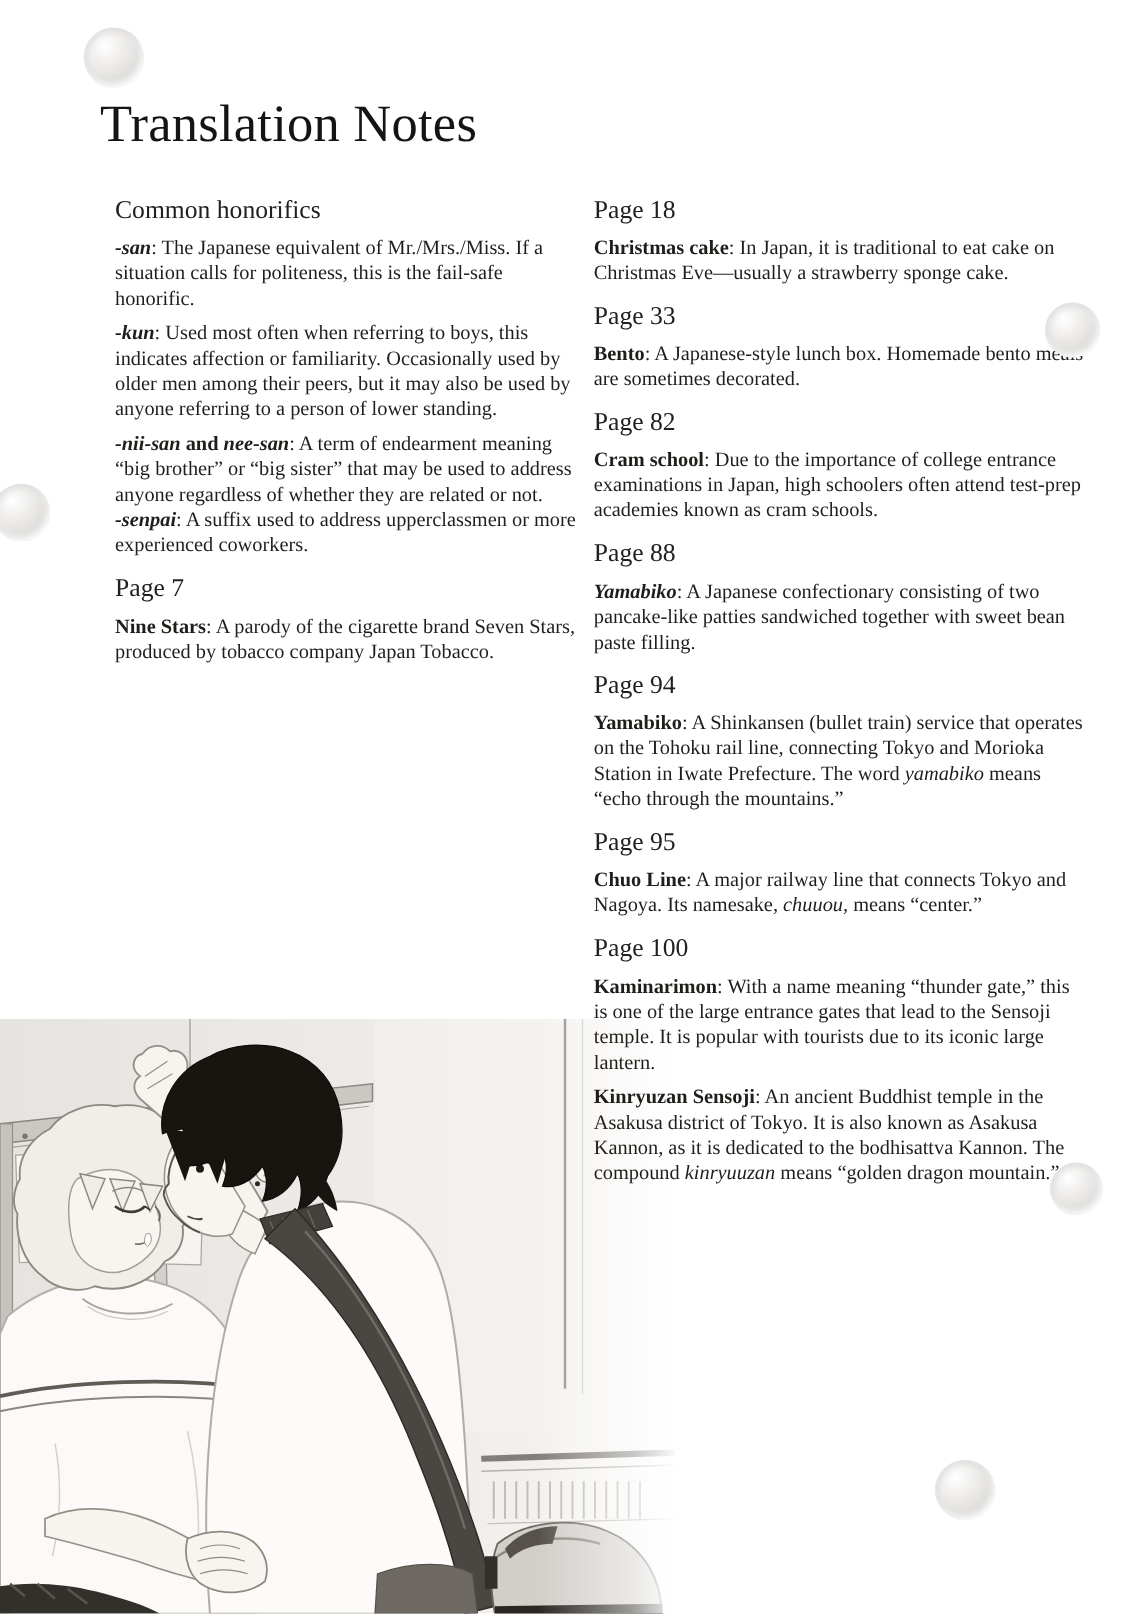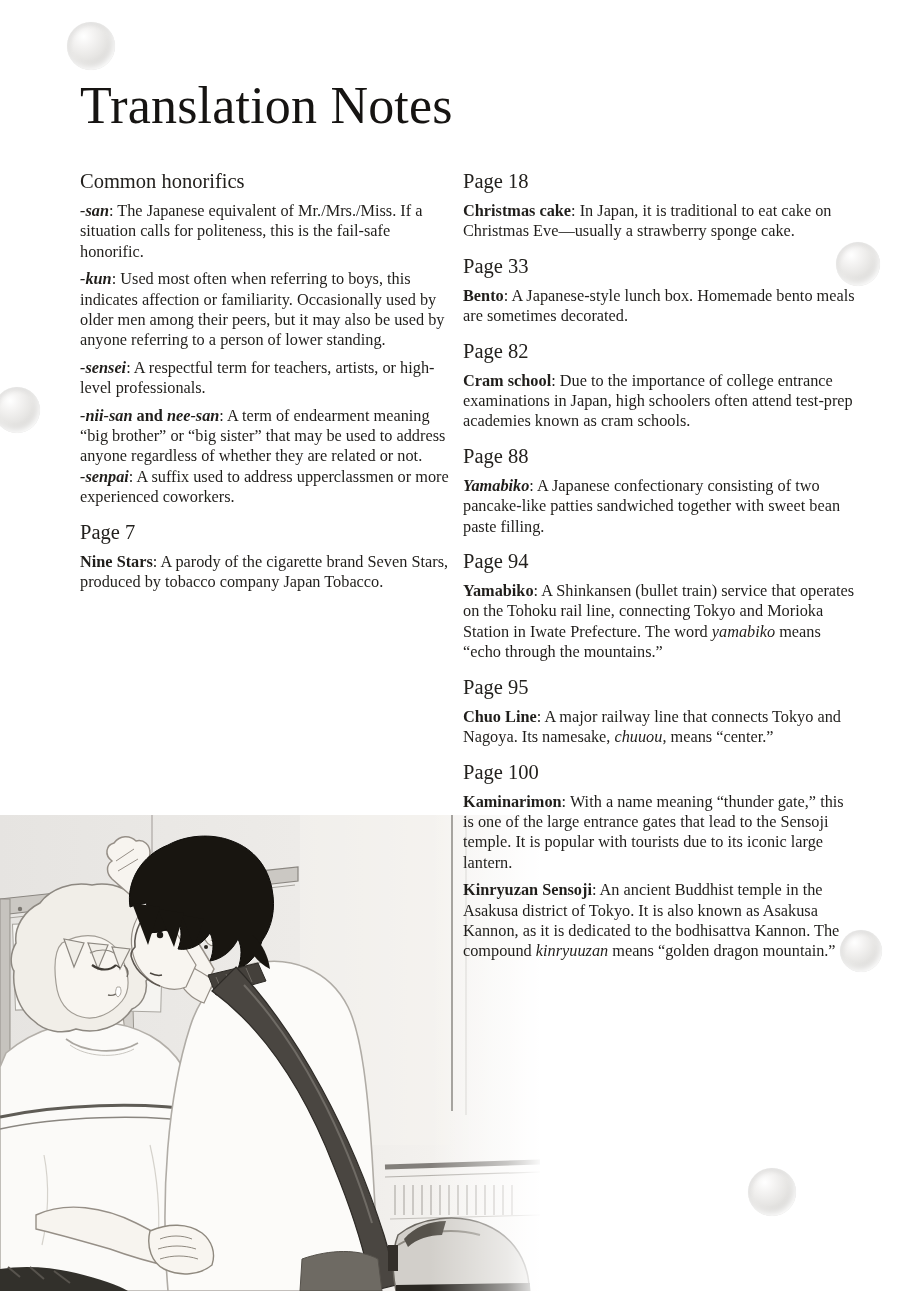--- a/index.html
+++ b/index.html
@@ -6,24 +6,24 @@
   .page{
     position:relative;
     width:900px;height:1291px;
     background:#ffffff;
     overflow:hidden;
     font-family:"Liberation Serif", serif;
     color:#201e1b;
   }
   .page-title{
     position:absolute;left:80px;top:76px;margin:0;
-    font-size:52px;font-weight:400;letter-spacing:0.2px;
+    font-size:42px;font-weight:400;letter-spacing:0.2px;
     color:#161412;white-space:nowrap;
   }
-  .col{position:absolute;top:169px;z-index:2;}
+  .col{position:absolute;top:156px;z-index:2;margin-left:12px;}
   .col-left{left:80px;width:376px;}
   .col-right{left:463px;width:394px;}
   .section-heading{
     font-size:20.5px;font-weight:400;color:#22201d;
     margin:12px 0 7px 0;line-height:25px;
   }
   .col .section-heading:first-child{margin-top:0;}
   .entry{
     font-size:16.3px;line-height:20.4px;margin:0 0 7px 0;
     color:#201e1b;
@@ -47,21 +47,20 @@
 
 <div class="page">
 
   <h1 class="page-title">Translation Notes</h1>
 
   <div class="col col-left">
     <h2 class="section-heading">Common honorifics</h2>
     <div>
         <p class="entry"><span class="seg-bi">-san</span><span class="seg-r">: The Japanese equivalent of Mr./Mrs./Miss. If a situation calls for politeness, this is the fail-safe honorific.</span></p>
         <p class="entry"><span class="seg-bi">-kun</span><span class="seg-r">: Used most often when referring to boys, this indicates affection or familiarity. Occasionally used by older men among their peers, but it may also be used by anyone referring to a person of lower standing.</span></p>
-        <p class="entry"><span class="seg-bi">-sensei</span><span class="seg-r">: A respectful term for teachers, artists, or high-level professionals.</span></p>
         <p class="entry"><span class="seg-bi">-nii-san</span><span class="seg-b"> and </span><span class="seg-bi">nee-san</span><span class="seg-r">: A term of endearment meaning “big brother” or “big sister” that may be used to address anyone regardless of whether they are related or not.</span></p>
         <p class="entry tight"><span class="seg-bi">-senpai</span><span class="seg-r">: A suffix used to address upperclassmen or more experienced coworkers.</span></p>
         <h3 class="section-heading">Page 7</h3>
         <p class="entry"><span class="seg-b">Nine Stars</span><span class="seg-r">: A parody of the cigarette brand Seven Stars, produced by tobacco company Japan Tobacco.</span></p>
       </div>
   </div>
 
   <div class="col col-right">
     <div>
         <h3 class="section-heading">Page 18</h3>

